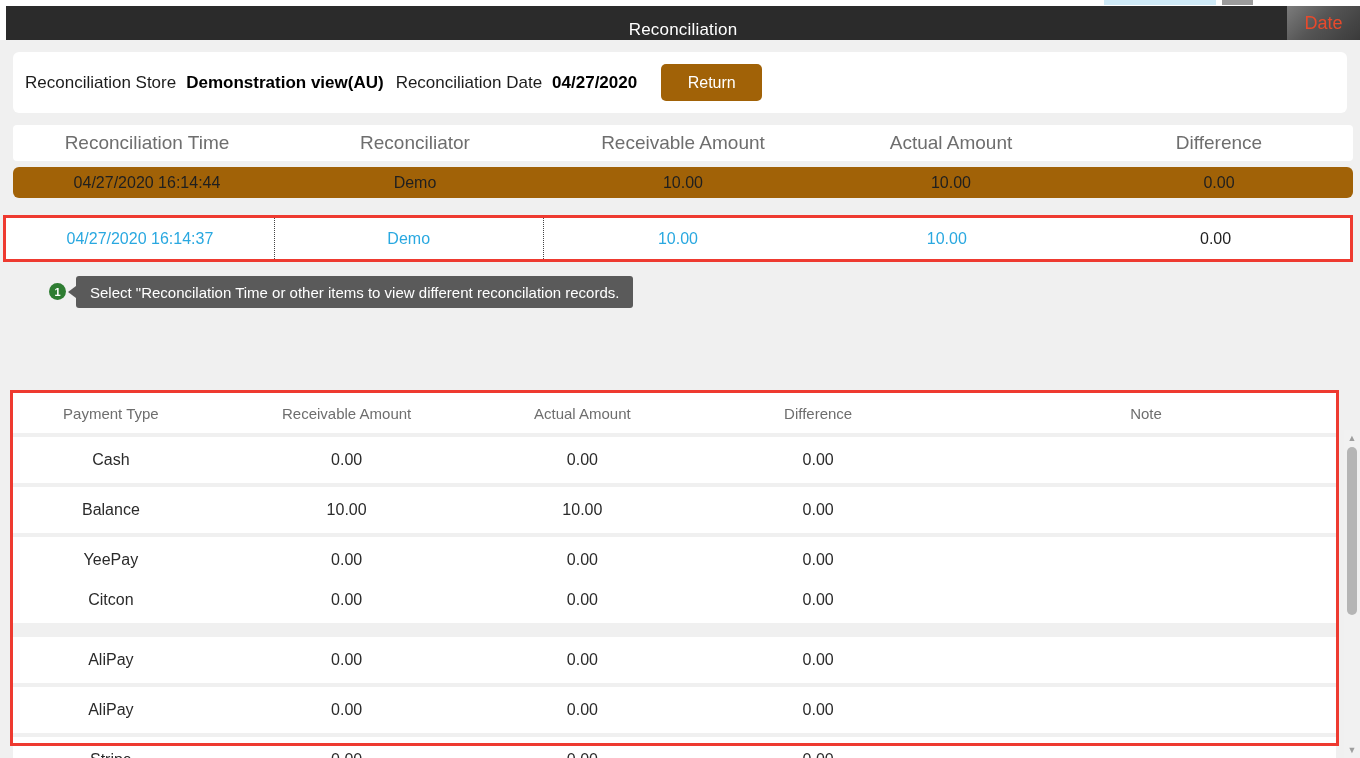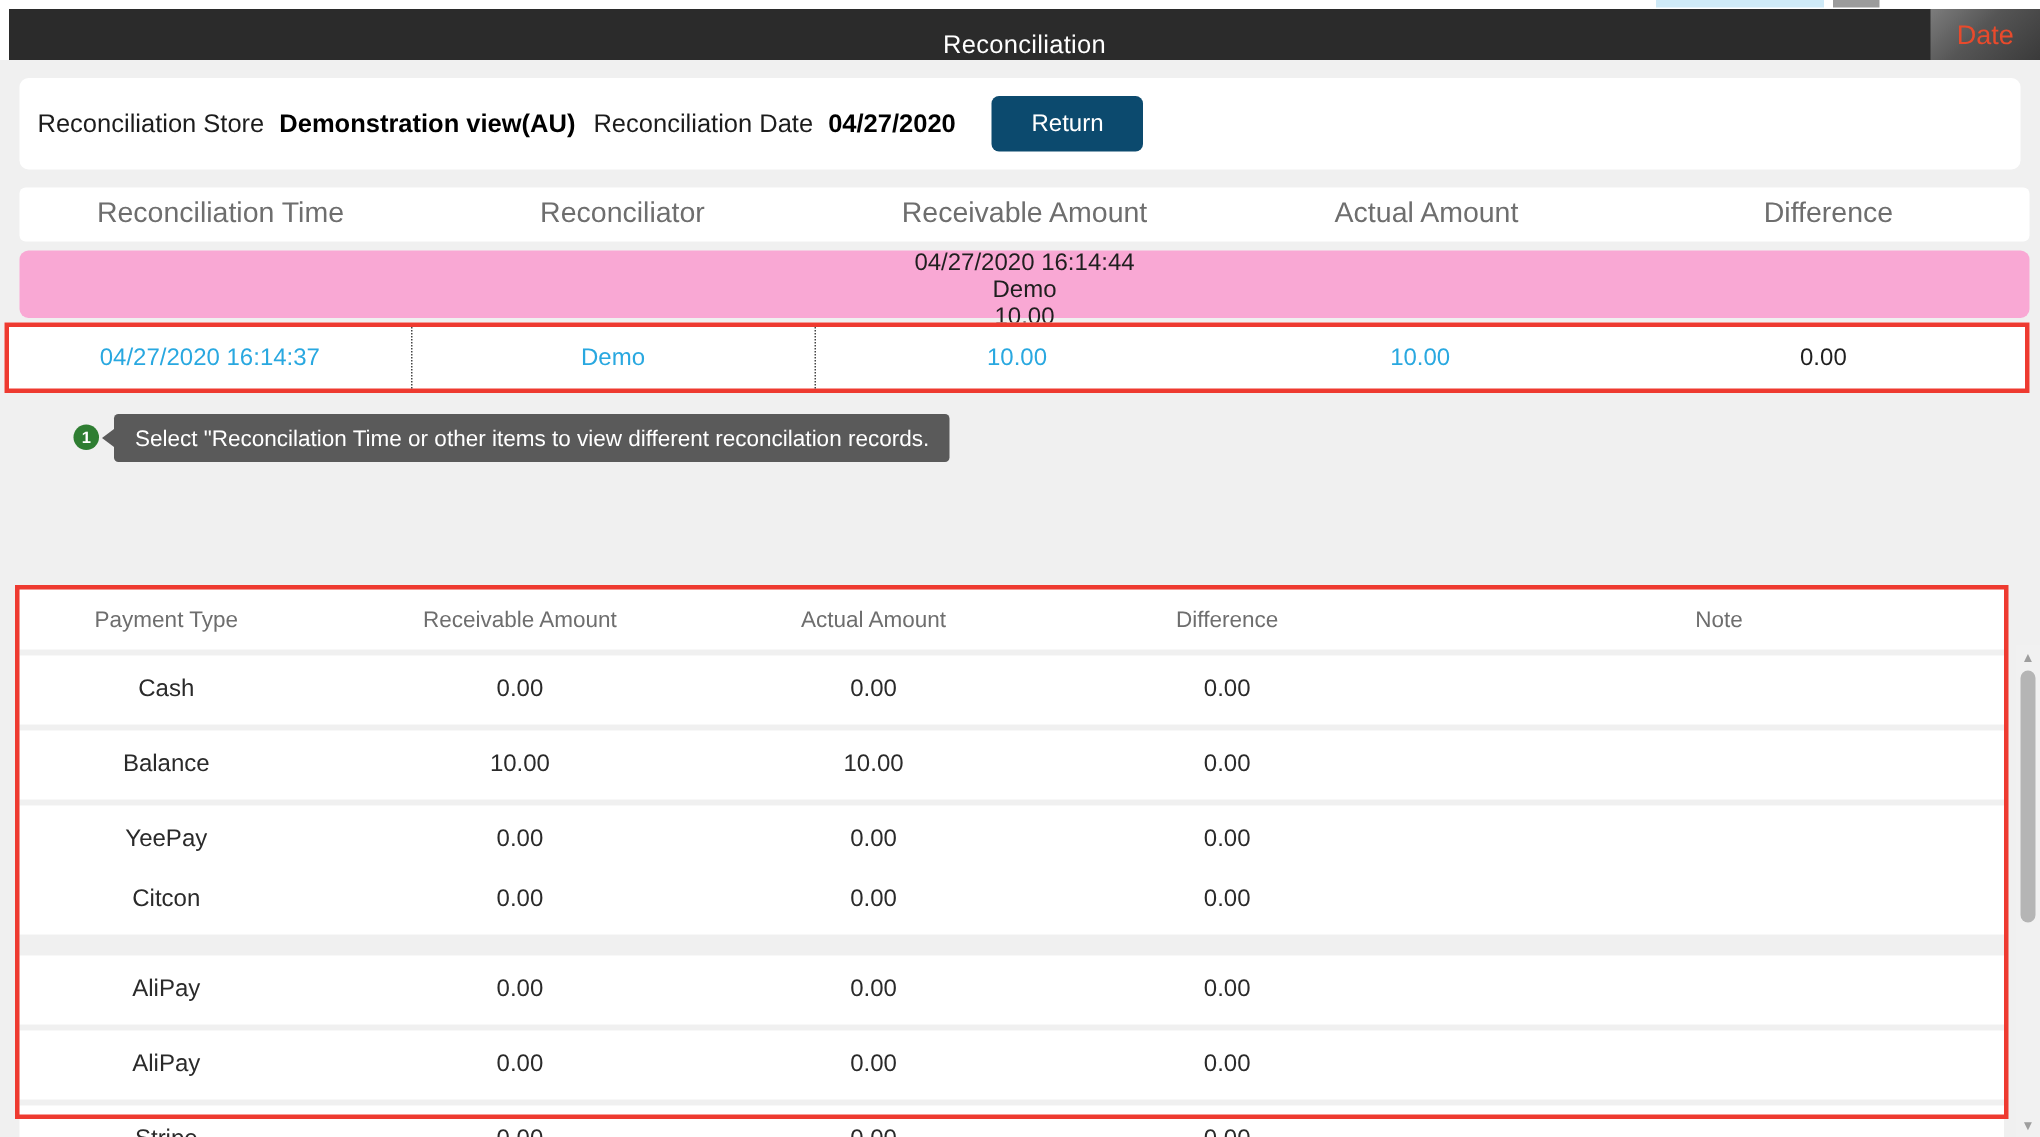--- a/index.html
+++ b/index.html
@@ -34,33 +34,33 @@
   
   .header-card {
     position:absolute; left:13px; top:52px; width:1334px; height:61px;
     background:#ffffff; border-radius:6px;
     display:flex; align-items:center; padding-left:12px;
   }
   .header-card .lbl { font-size:17px; color:#1c1c1c;text-align:center; }
   .header-card .val { font-size:17px; color:#000; font-weight:bold; margin:0 12px 0 10px; }
   .return-btn {
     margin-left:12px; width:101px; height:37px; border:none; border-radius:5px;
-    background:#0c4a6e; color:#ffffff; font-size:16px; cursor:pointer;
+    background:#a16207; color:#ffffff; font-size:16px; cursor:pointer;
     font-family:"Liberation Sans", sans-serif;
   }
 
   
   .t1-header {
     position:absolute; left:13px; top:125px; width:1340px; height:36px;
     background:#ffffff; border-radius:4px; display:flex; align-items:center;
   }
   .t1-header .hc { width:20%; text-align:center; color:#6e6e6e; font-size:19px; }
   .t1-row {
-    position:absolute; left:13px; top:167px; width:1340px; height:45px;
-    background:#f9a8d4; border-radius:6px; display:flex; align-items:center; cursor:pointer;flex-direction:column;
+    position:absolute; left:13px; top:167px; width:1340px; height:31px;
+    background:#a16207; border-radius:6px; display:flex; align-items:center; cursor:pointer;
   }
   .t1-row .c { width:20%; text-align:center; font-size:16px; color:#1f1f1f; }
   .t1-row-sel {
     position:absolute; left:3px; top:215px; width:1350px; height:47px;
     background:#ffffff; border:3px solid #ee3a30;
     display:flex; align-items:stretch; cursor:pointer;
   }
   .t1-row-sel .c {
     width:20%; text-align:right; font-size:16px; color:#29a8e0;
     display:flex; align-items:center; justify-content:center;

